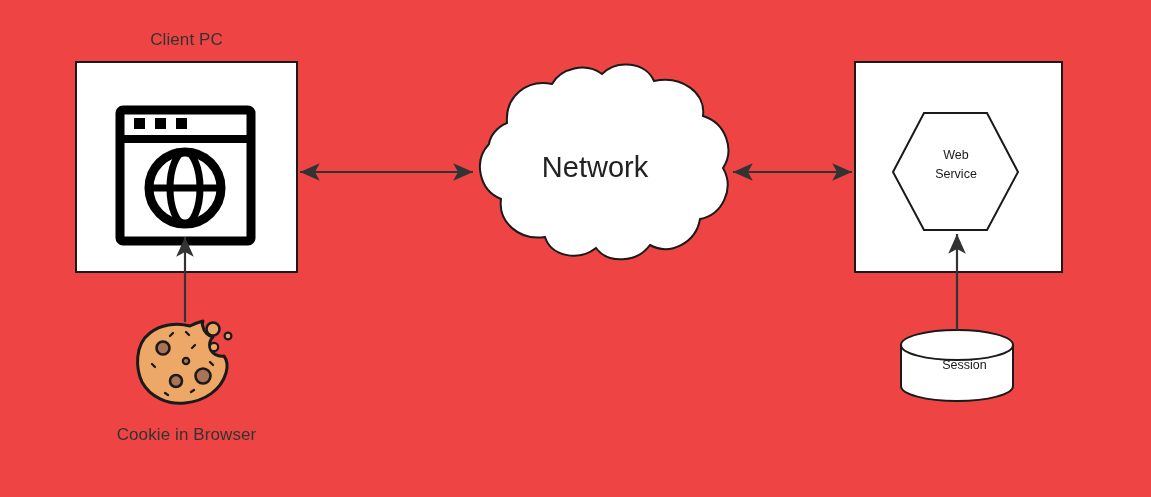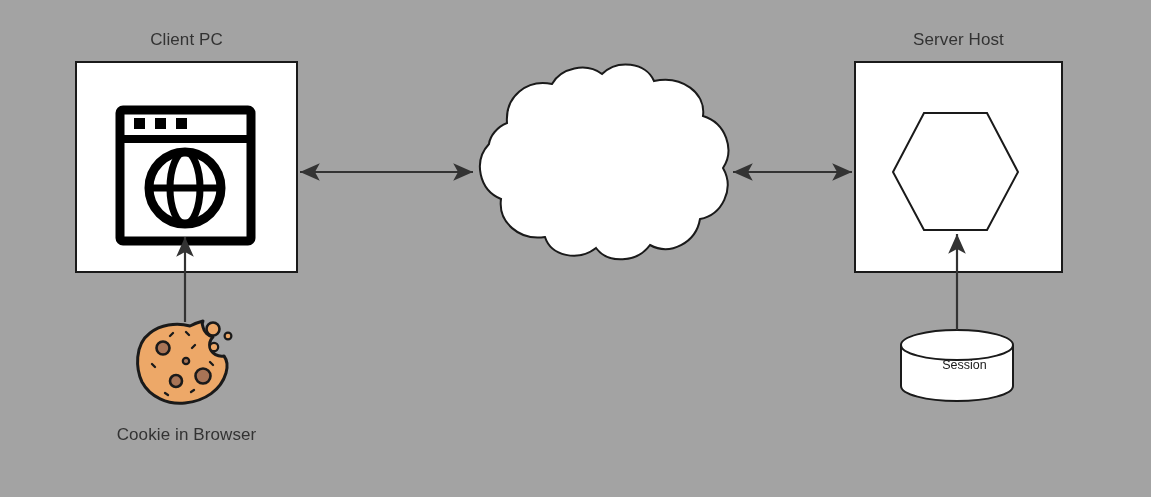--- a/index.html
+++ b/index.html
@@ -7,21 +7,21 @@
     padding: 0;
     background: #ffffff;
   }
   body {
     font-family: "Liberation Sans", sans-serif;
   }
   #canvas {
     position: relative;
     width: 1151px;
     height: 497px;
-    background: #a3a3a3;
+    background: #ef4444;
     overflow: hidden;
   }
   .diagram-svg {
     position: absolute;
     left: 0;
     top: 0;
     width: 1151px;
     height: 497px;
   }
   .node-label {
@@ -171,22 +171,26 @@
 
     <line x1="733" y1="172" x2="852" y2="172" stroke="#333333" stroke-width="2.2" marker-start="url(#arrowStart)" marker-end="url(#arrowEnd)"></line>
 
     <line x1="185" y1="322" x2="185" y2="237" stroke="#333333" stroke-width="2.2" marker-end="url(#arrowEnd)"></line>
 
     <line x1="957" y1="330" x2="957" y2="234" stroke="#333333" stroke-width="2.2" marker-end="url(#arrowEnd)"></line>
   </svg>
 
   <div class="node-label label-client-pc">Client PC</div>
 
-  <div class="node-label label-server-host">Server Host</div>
 
   <div class="node-label label-cookie">Cookie in Browser</div>
 
 
+  <div class="shape-text text-network">Network</div>
 
+  <div class="shape-text text-web-service">
+    <div>Web</div>
+    <div>Service</div>
+  </div>
 
   <div class="shape-text text-session">Session</div>
 
 </div>
 
 </body></html>

